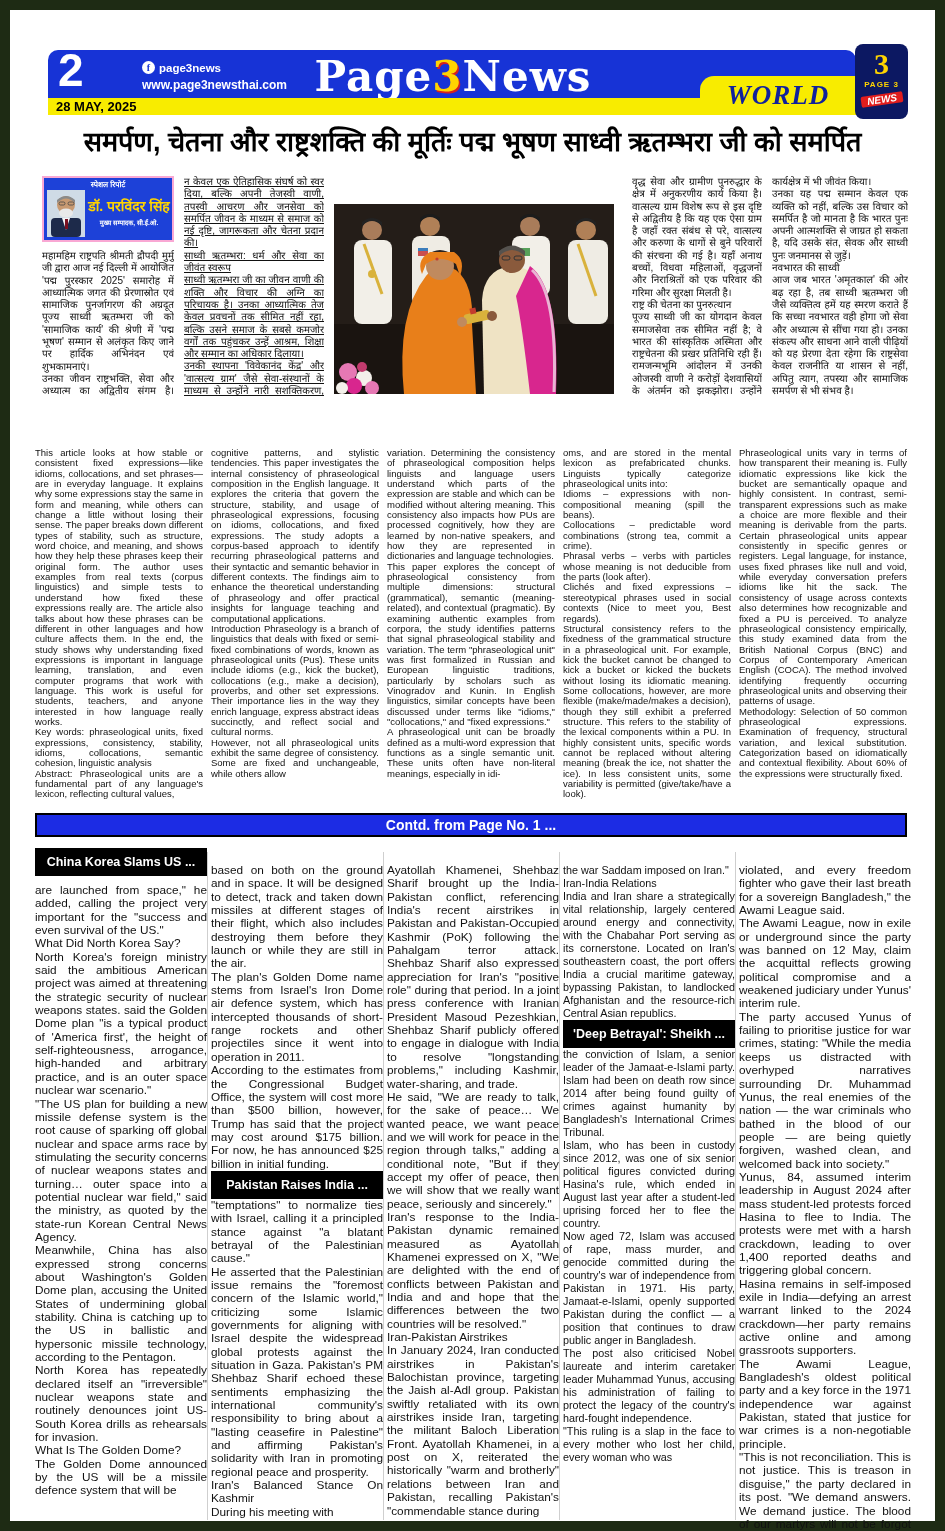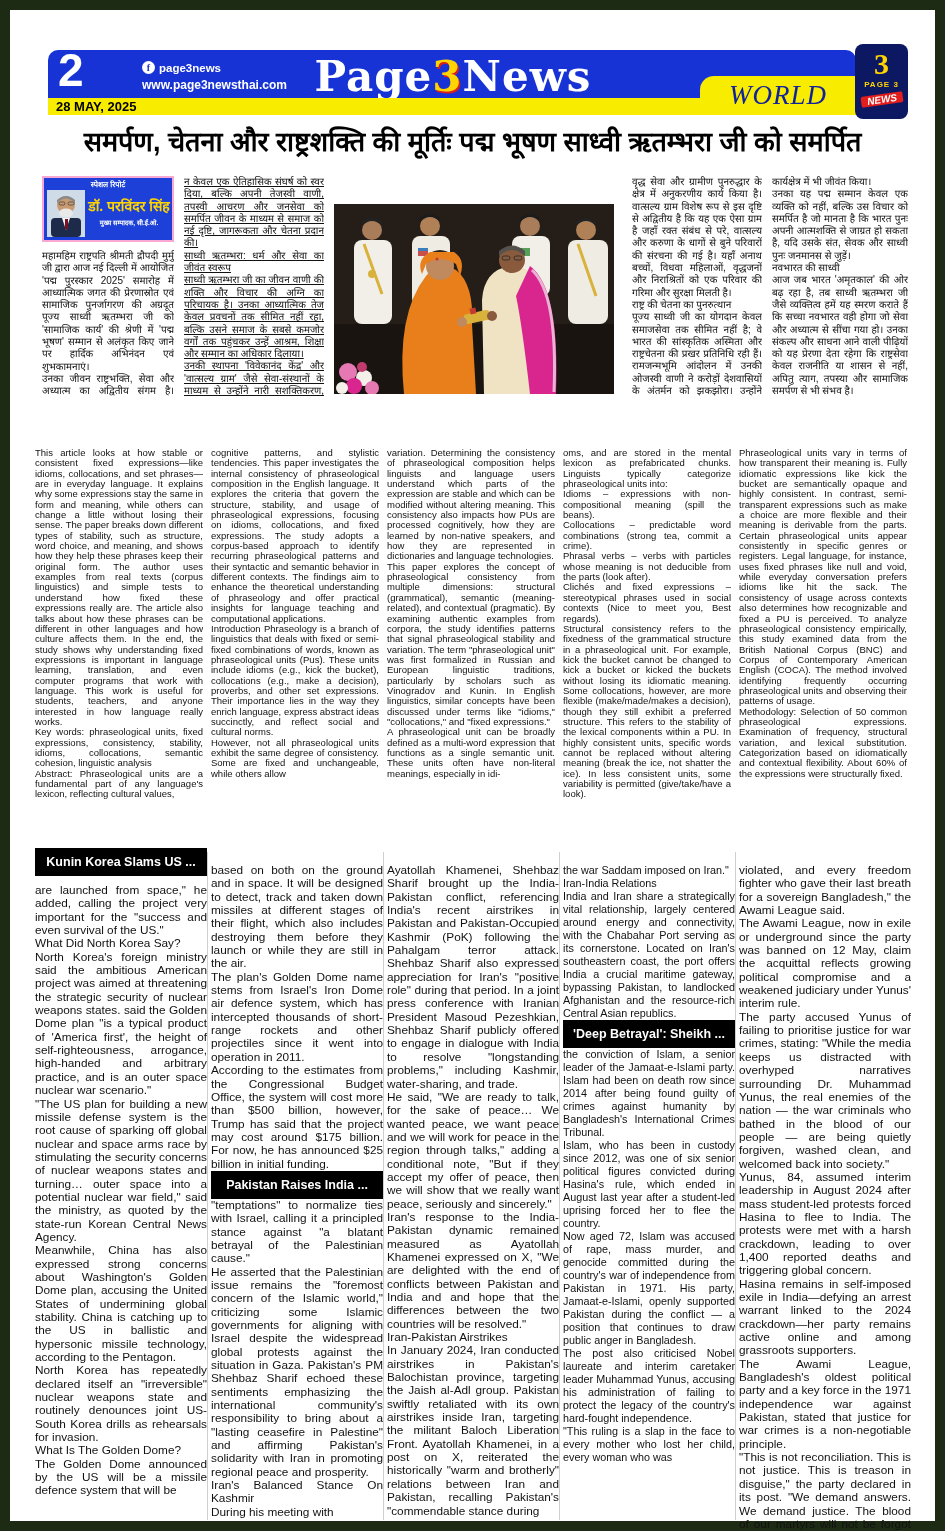--- a/index.html
+++ b/index.html
@@ -8,21 +8,21 @@
   
   .header{position:absolute;left:48px;top:50px;width:808px;height:48px;background:#1733d6;border-radius:10px 10px 0 0;}
   .yellow-strip{position:absolute;left:48px;top:98px;width:808px;height:17px;background:#f8ec00;}
   .page-num{position:absolute;left:58px;top:44px;color:#fff;font-size:46px;font-weight:bold;line-height:52px;}
   .fb-row{position:absolute;left:142px;top:61px;color:#fff;font-size:11.5px;font-weight:bold;display:flex;align-items:center;gap:4px;}
   .fb-icon{display:inline-block;width:13px;height:13px;border-radius:50%;background:#fff;color:#1733d6;font-size:10px;font-weight:bold;text-align:center;line-height:13px;font-family:"Liberation Serif",serif;}
   .url-row{position:absolute;left:142px;top:78px;color:#fff;font-size:12px;font-weight:bold;}
   .masthead{position:absolute;left:180px;width:450px;top:2px;text-align:center;font-family:"DejaVu Serif",serif;font-weight:bold;font-size:42px;color:#fff;letter-spacing:1px;}
   .masthead .m3{color:#ffd400;text-shadow:1.5px 1.5px 0 #d42020;}
   .world-tab{position:absolute;left:700px;top:76px;width:156px;height:39px;background:#f8ec00;border-radius:14px 0 0 0;text-align:center;}
-  .world-tab span{font-family:"Liberation Serif",serif;font-style:italic;font-weight:normal;font-size:27px;color:#10219c;line-height:39px;letter-spacing:1px;}
+  .world-tab span{font-family:"Liberation Serif",serif;font-style:italic;font-weight:bold;font-size:27px;color:#10219c;line-height:39px;letter-spacing:1px;}
   .date-box{position:absolute;left:56px;top:99px;font-size:13px;font-weight:bold;color:#000;}
   .logo-box{position:absolute;left:857px;top:46px;width:49px;height:71px;background:#0c1862;border-radius:6px;text-align:center;box-shadow:0 0 0 2px #0c1862;}
   .logo-box .big3{color:#ffd400;font-size:30px;font-weight:bold;line-height:32px;font-family:"Liberation Serif",serif;display:block;margin-top:2px;}
   .logo-box .p3{color:#ffd400;font-size:8px;font-weight:bold;display:block;letter-spacing:1px;}
   .logo-box .nws{display:inline-block;background:#e11d1d;color:#fff;font-style:italic;font-weight:bold;font-size:10px;padding:0 6px;transform:rotate(-8deg);margin-top:2px;border-radius:2px;}
   
   .hindi-headline{position:absolute;left:30px;top:122px;width:885px;text-align:center;font-weight:bold;font-size:27px;color:#000;white-space:nowrap;}
   .hcol{position:absolute;font-size:10px;line-height:12.3px;text-align:justify;color:#111;overflow:hidden;white-space:pre-line;}
   #hcol1{left:42px;top:250px;width:132px;height:146px;}
   #hcol2{left:184px;top:176px;width:140px;height:220px;text-decoration:underline;}
@@ -186,28 +186,29 @@
 A phraseological unit can be broadly defined as a multi-word expression that functions as a single semantic unit. These units often have non-literal meanings, especially in idi-</div>
   <div id="ecol4" class="ecol">oms, and are stored in the mental lexicon as prefabricated chunks. Linguists typically categorize phraseological units into:
 Idioms – expressions with non-compositional meaning (spill the beans).
 Collocations – predictable word combinations (strong tea, commit a crime).
 Phrasal verbs – verbs with particles whose meaning is not deducible from the parts (look after).
 Clichés and fixed expressions – stereotypical phrases used in social contexts (Nice to meet you, Best regards).
 Structural consistency refers to the fixedness of the grammatical structure in a phraseological unit. For example, kick the bucket cannot be changed to kick a bucket or kicked the buckets without losing its idiomatic meaning. Some collocations, however, are more flexible (make/made/makes a decision), though they still exhibit a preferred structure. This refers to the stability of the lexical components within a PU. In highly consistent units, specific words cannot be replaced without altering meaning (break the ice, not shatter the ice). In less consistent units, some variability is permitted (give/take/have a look).</div>
   <div id="ecol5" class="ecol">Phraseological units vary in terms of how transparent their meaning is. Fully idiomatic expressions like kick the bucket are semantically opaque and highly consistent. In contrast, semi-transparent expressions such as make a choice are more flexible and their meaning is derivable from the parts. Certain phraseological units appear consistently in specific genres or registers. Legal language, for instance, uses fixed phrases like null and void, while everyday conversation prefers idioms like hit the sack. The consistency of usage across contexts also determines how recognizable and fixed a PU is perceived. To analyze phraseological consistency empirically, this study examined data from the British National Corpus (BNC) and Corpus of Contemporary American English (COCA). The method involved identifying frequently occurring phraseological units and observing their patterns of usage.
 Methodology: Selection of 50 common phraseological expressions. Examination of frequency, structural variation, and lexical substitution. Categorization based on idiomatically and contextual flexibility. About 60% of the expressions were structurally fixed.</div>
 
+  <div class="contd-bar">Contd. from Page No. 1 ...</div>
 
   <div class="vsep" style="left:207px"></div>
   <div class="vsep" style="left:383px"></div>
   <div class="vsep" style="left:559px"></div>
   <div class="vsep" style="left:735px"></div>
 
   <div id="bcol1" class="bcol">
-    <div class="story-box">Kunin Korea Slams US ...</div>
+    <div class="story-box">China Korea Slams US ...</div>
     <div class="btext">are launched from space," he added, calling the project very important for the "success and even survival of the US."
 What Did North Korea Say?
 North Korea's foreign ministry said the ambitious American project was aimed at threatening the strategic security of nuclear weapons states. said the Golden Dome plan "is a typical product of 'America first', the height of self-righteousness, arrogance, high-handed and arbitrary practice, and is an outer space nuclear war scenario."
 "The US plan for building a new missile defense system is the root cause of sparking off global nuclear and space arms race by stimulating the security concerns of nuclear weapons states and turning… outer space into a potential nuclear war field," said the ministry, as quoted by the state-run Korean Central News Agency.
 Meanwhile, China has also expressed strong concerns about Washington's Golden Dome plan, accusing the United States of undermining global stability. China is catching up to the US in ballistic and hypersonic missile technology, according to the Pentagon.
 North Korea has repeatedly declared itself an "irreversible" nuclear weapons state and routinely denounces joint US-South Korea drills as rehearsals for invasion.
 What Is The Golden Dome?
 The Golden Dome announced by the US will be a missile defence system that will be</div>
   </div>
 

